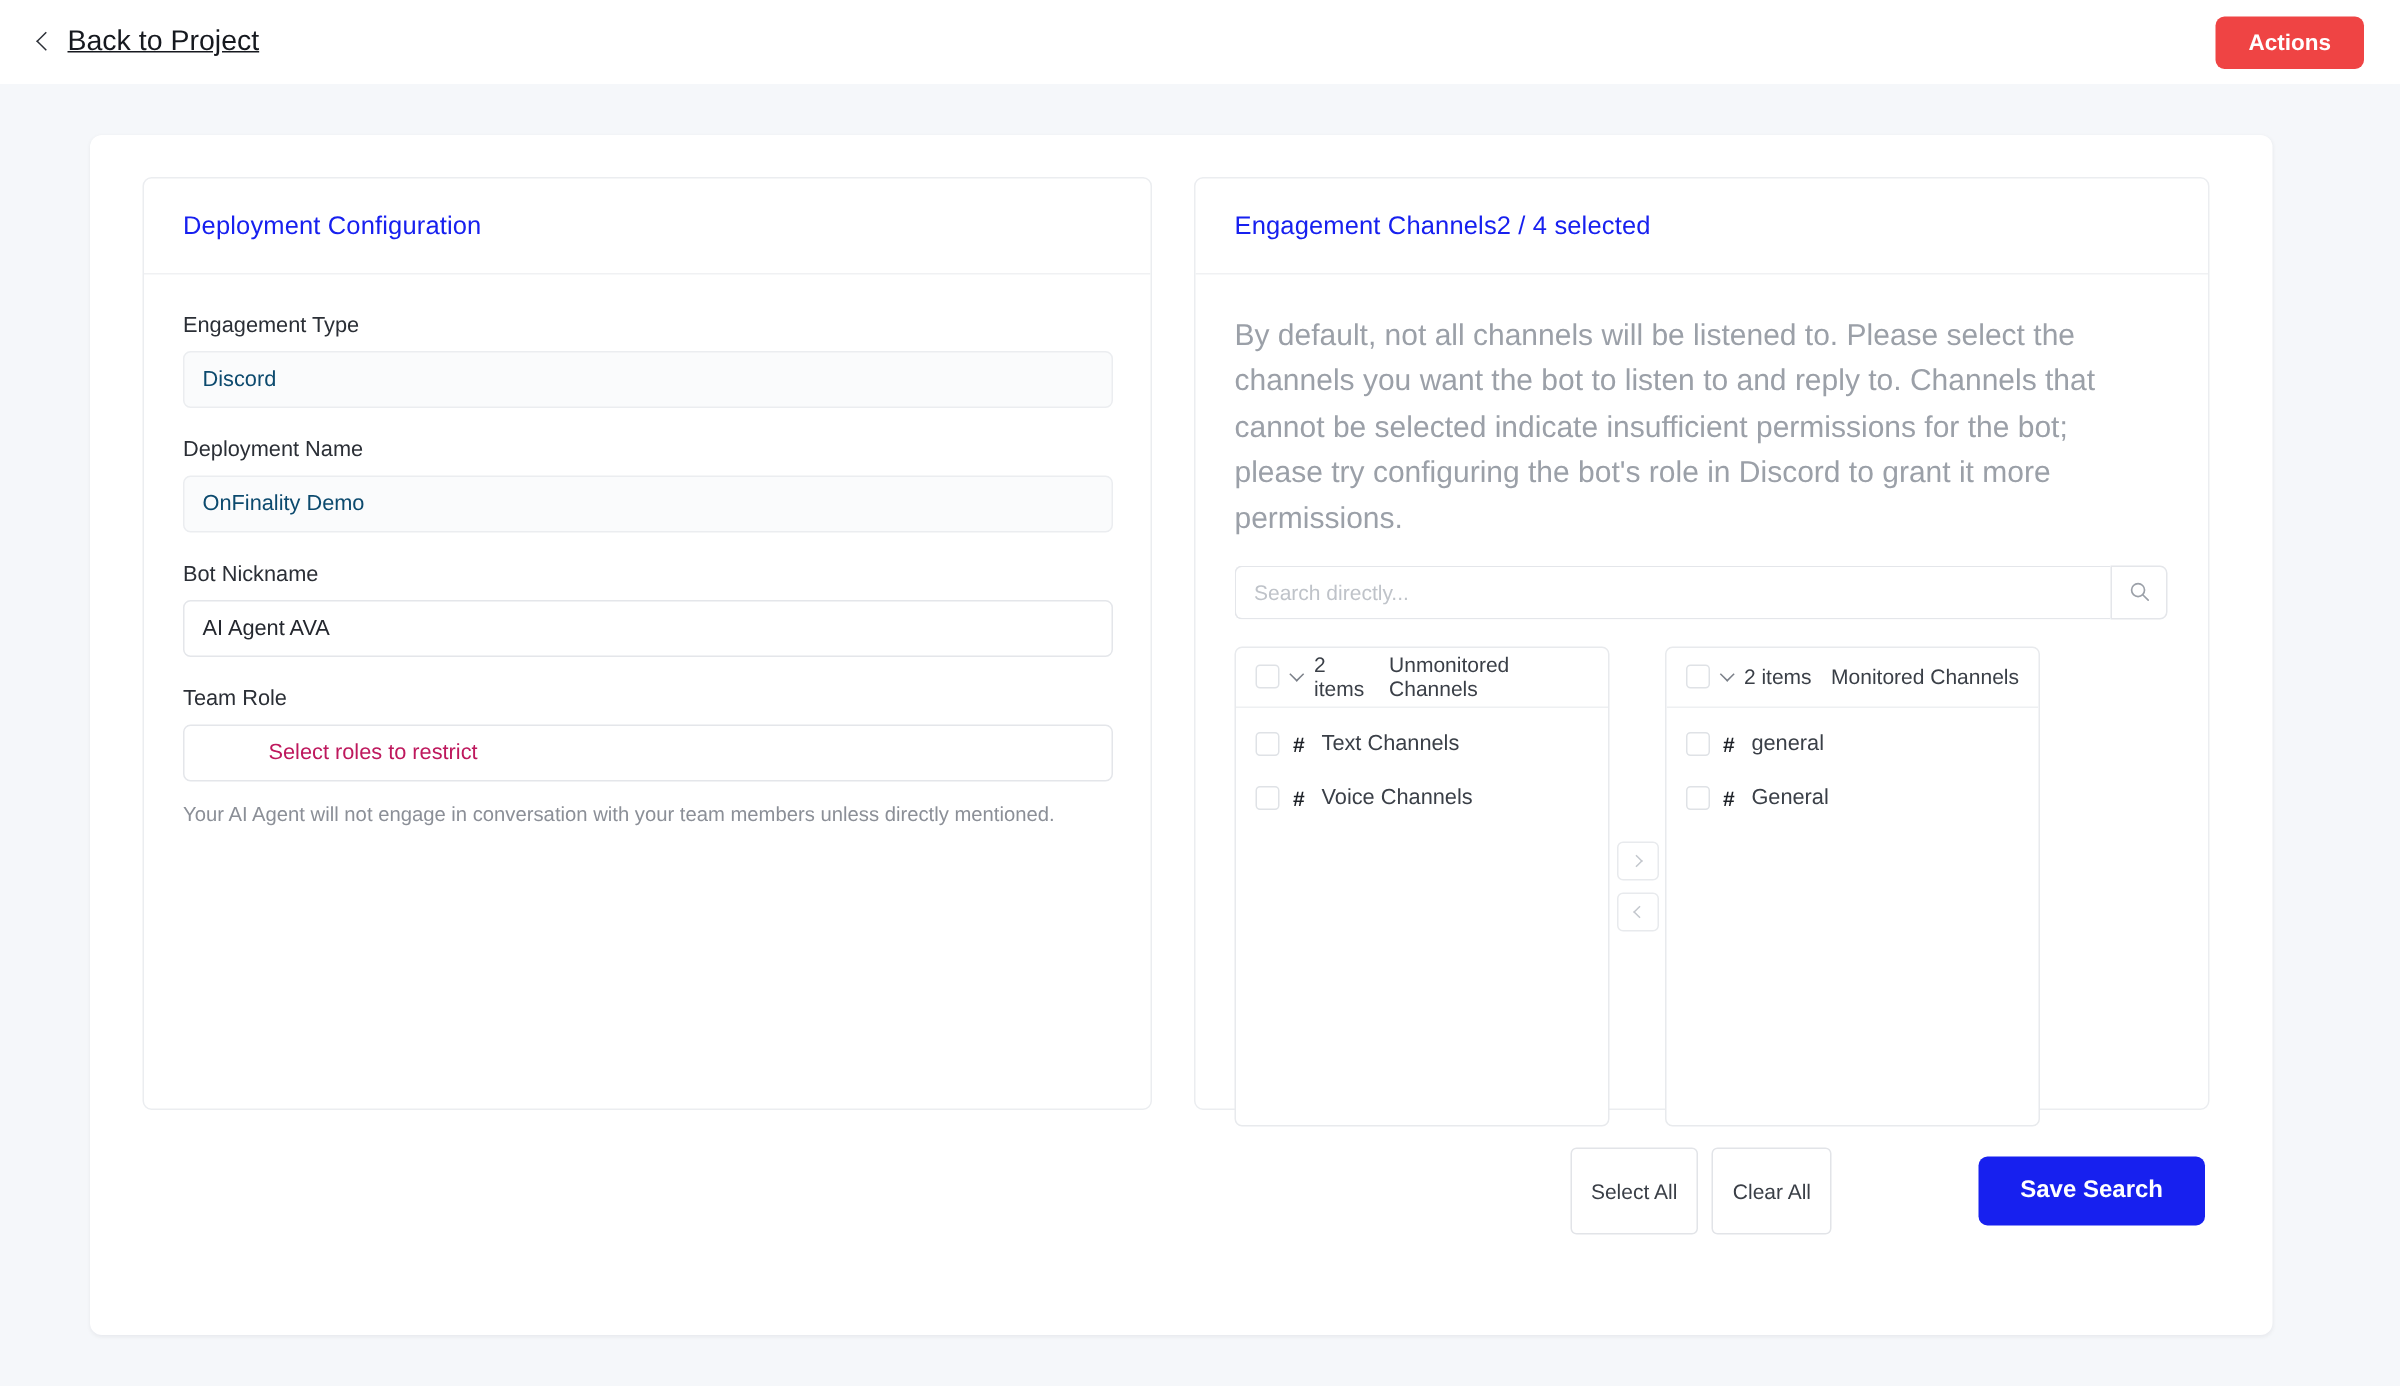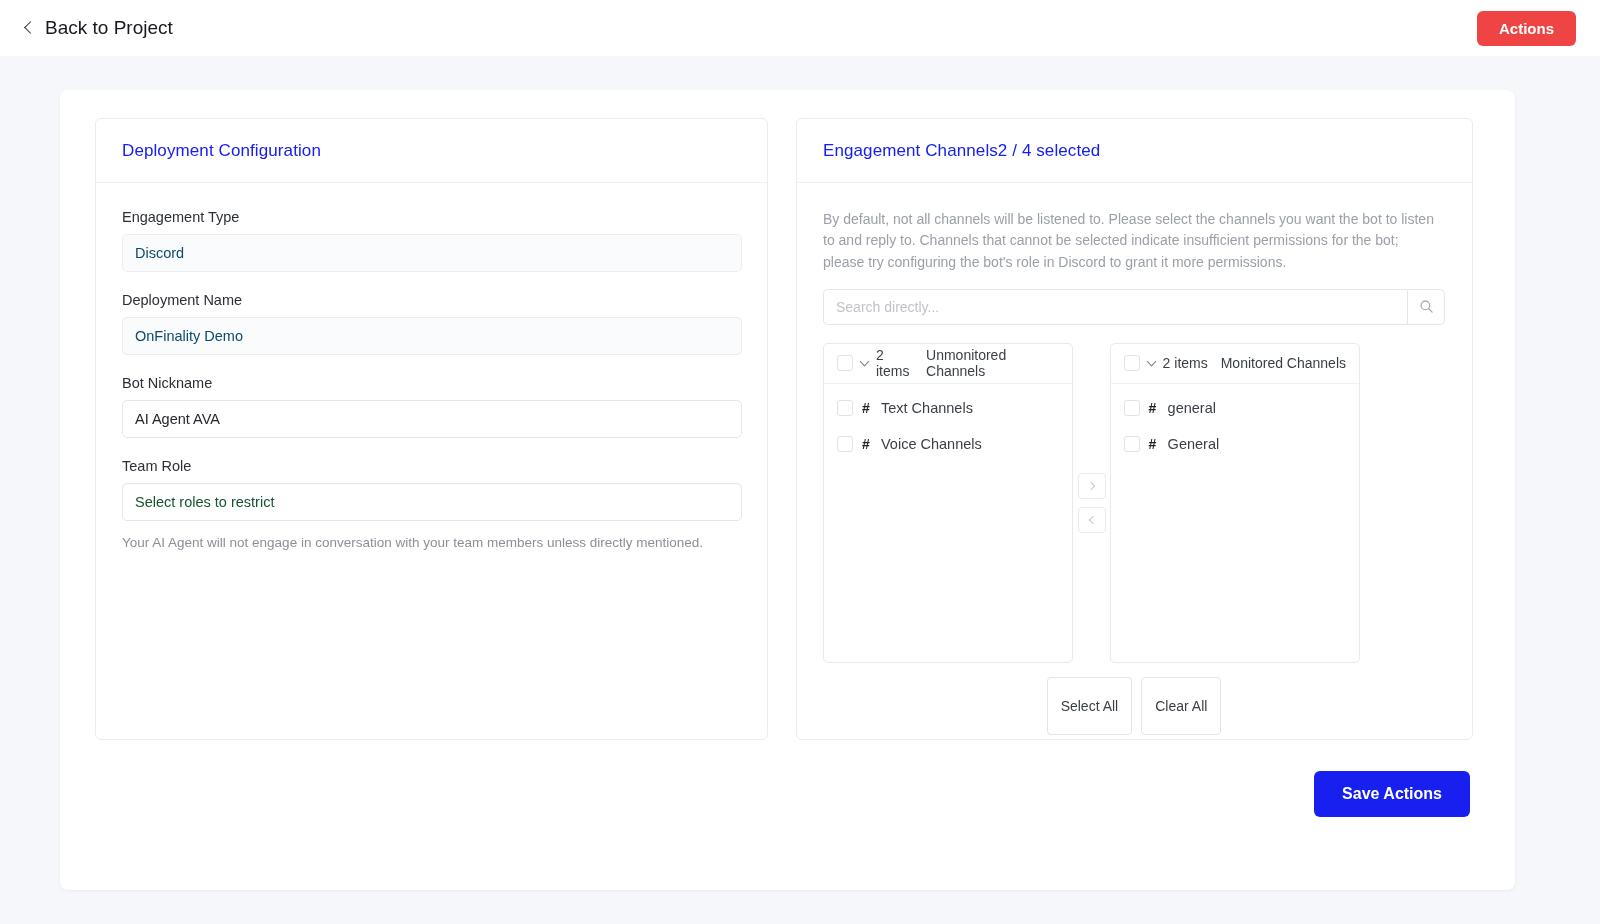--- a/index.html
+++ b/index.html
@@ -16,20 +16,21 @@
   .topbar {
     position: absolute; left: 0; top: 0; width: 1600px; height: 56px;
     background: #ffffff;
     display: flex; align-items: center; justify-content: space-between;
     padding: 0 24px;
   }
   .back-link {
     display: flex; align-items: center; gap: 10px;
     font-size: 19px; color: #16191f; cursor: pointer; user-select: none;
     padding: 4px 2px;
+    text-decoration: underline;
   }
   .chev-left {
     display: inline-block; width: 9px; height: 9px;
     border-left: 1.7px solid #2b2f36; border-bottom: 1.7px solid #2b2f36;
     transform: rotate(45deg); margin-bottom: 1px;
   }
   .actions-btn {
     background: #ef4444; color: #fff; border: none; border-radius: 6px;
     font-size: 15px; font-weight: bold; padding: 9px 22px; cursor: pointer;
     font-family: "Liberation Sans", sans-serif;
@@ -65,26 +66,26 @@
 
   
   .field { margin-bottom: 20px; }
   .field-label { font-size: 14.5px; color: #2b2f36; margin-bottom: 9px; }
   .input {
     width: 620px; height: 38px; border: 1px solid #e4e6ea; border-radius: 5px;
     display: flex; align-items: center; padding: 0 12px;
     font-size: 14.5px; background: #fff; color: #24272e;
   }
   .input.disabled { background: #fafbfc; color: #0c4a6e; border-color: #ebedf0; }
-  .input .ph { color: #14532d; }
+  .input .ph { color: #be185d; margin-left: 44px; }
   .help-text { font-size: 13.5px; color: #8b8f97; margin-top: -6px; }
 
   
   .desc {
-    font-size: 14px; line-height: 1.52; color: #9ba0a8;
+    font-size: 20px; line-height: 1.52; color: #9ba0a8;
     width: 612px; margin-bottom: 16px;
   }
   .search-row { display: flex; width: 622px; margin-bottom: 18px; }
   .search-input {
     flex: 1; height: 36px; border: 1px solid #e4e6ea; border-right: none;
     border-radius: 5px 0 0 5px; display: flex; align-items: center;
     padding: 0 12px; font-size: 14px; color: #bfc3c9; background: #fff;
   }
   .search-btn {
     width: 38px; height: 36px; border: 1px solid #e4e6ea;
@@ -285,15 +286,15 @@
         <div class="bulk-row">
           <button class="ghost-btn">Select All</button>
           <button class="ghost-btn">Clear All</button>
         </div>
       </div>
     </div>
 
   </div>
 
   <div class="save-row">
-    <button class="save-btn">Save Actions</button>
+    <button class="save-btn">Save Search</button>
   </div>
 </div>
 
 </body></html>

